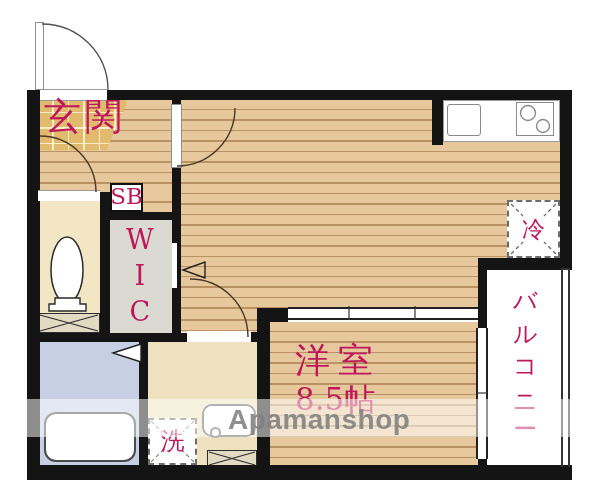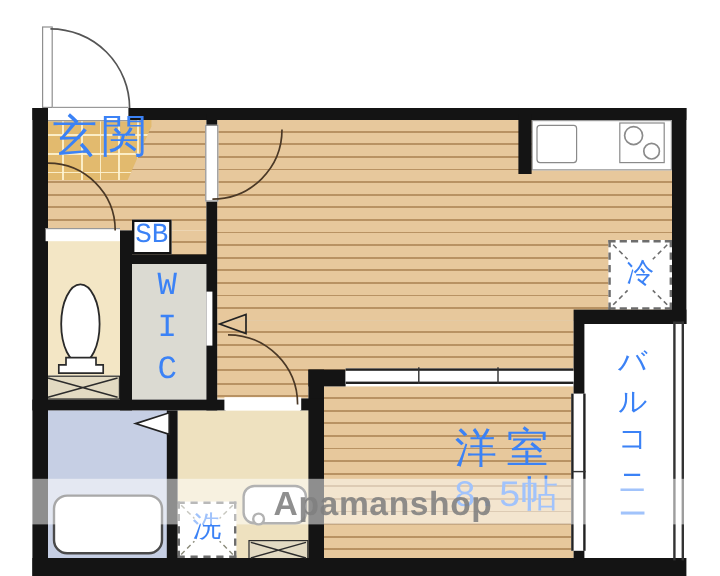--- a/index.html
+++ b/index.html
@@ -10,21 +10,21 @@
         background-image:repeating-linear-gradient(180deg, rgba(0,0,0,0) 0px, rgba(0,0,0,0) 9px,
         rgba(146,102,52,.55) 9px, rgba(146,102,52,.55) 10.5px);}
   .tile{background-color:#e2ba6e;
         background-image:
           repeating-linear-gradient(90deg, rgba(0,0,0,0) 0 14px, rgba(255,246,214,.85) 14px 15.5px),
           repeating-linear-gradient(180deg, rgba(0,0,0,0) 0 14px, rgba(255,246,214,.85) 14px 15.5px);
         clip-path:polygon(0% 0%,98% 0%,98% 14%,76% 100%,0% 100%);}
   .wall{background:#141414;}
   .doorleaf{background:#ffffff;border:1px solid #8f8f8f;box-sizing:border-box;}
   .opening{background:#ffffff;}
-  .label{color:#3b82f6;line-height:1.05;white-space:nowrap;font-family:Liberation Mono, monospace;}
+  .label{color:#be185d;line-height:1.05;white-space:nowrap;}
   .vtext{writing-mode:vertical-rl;text-orientation:upright;}
   .crossbox{background:#e2dac2;border:1px solid #2c2c2c;box-sizing:border-box;}
   .dashedbox{background:#ffffff;border:2px dashed #6d6d6d;box-sizing:border-box;}
   .watermark-band{background:rgba(255,255,255,.52);}
   svg{position:absolute;left:0;top:0;}
 </style>
 </head>
 <body>
 
 <div id="plan">
@@ -115,21 +115,21 @@
 
     <ellipse cx="67" cy="270" rx="16" ry="33" fill="#ffffff" stroke="#2a2a2a" stroke-width="1.5"></ellipse>
     <path d="M 55 298 L 80 298 L 80 304 L 86 304 L 86 311 L 49 311 L 49 304 L 55 304 Z" fill="#ffffff" stroke="#2a2a2a" stroke-width="1.4"></path>
 
     <line x1="349" y1="306" x2="349" y2="320" stroke="#333" stroke-width="1.2"></line>
     <line x1="415" y1="306" x2="415" y2="320" stroke="#333" stroke-width="1.2"></line>
     <line x1="477" y1="393" x2="488" y2="393" stroke="#333" stroke-width="1.2"></line>
   </svg>
 
   <div class="abs label" style="left:44px;top:98px;font-size:37px;letter-spacing:4px;">玄関</div>
-  <div class="abs" style="left:295px;top:358px;width:170px;text-align:right;">
+  <div class="abs" style="left:295px;top:342px;width:170px;text-align:left;">
     <div class="label" style="font-size:35px;letter-spacing:8px;">洋室</div>
     <div class="label" style="font-size:31px;margin-top:4px;">8.5帖</div>
   </div>
   <div class="abs label vtext" style="left:125px;top:224px;height:110px;font-size:27px;letter-spacing:5px;">WIC</div>
   <div class="abs label vtext" style="left:512px;top:274px;height:192px;font-size:24px;letter-spacing:8px;">バルコニー</div>
   <div class="abs label" style="left:110px;top:183px;width:33px;height:29px;font-size:23px;line-height:27px;text-align:center;">SB</div>
   <div class="abs label" style="left:507px;top:200px;width:53px;height:58px;font-size:23px;line-height:58px;text-align:center;">冷</div>
   <div class="abs label" style="left:148px;top:418px;width:49px;height:47px;font-size:24px;line-height:47px;text-align:center;">洗</div>
 
   <div class="abs watermark-band" style="left:0;top:399px;width:600px;height:38px;"></div>

